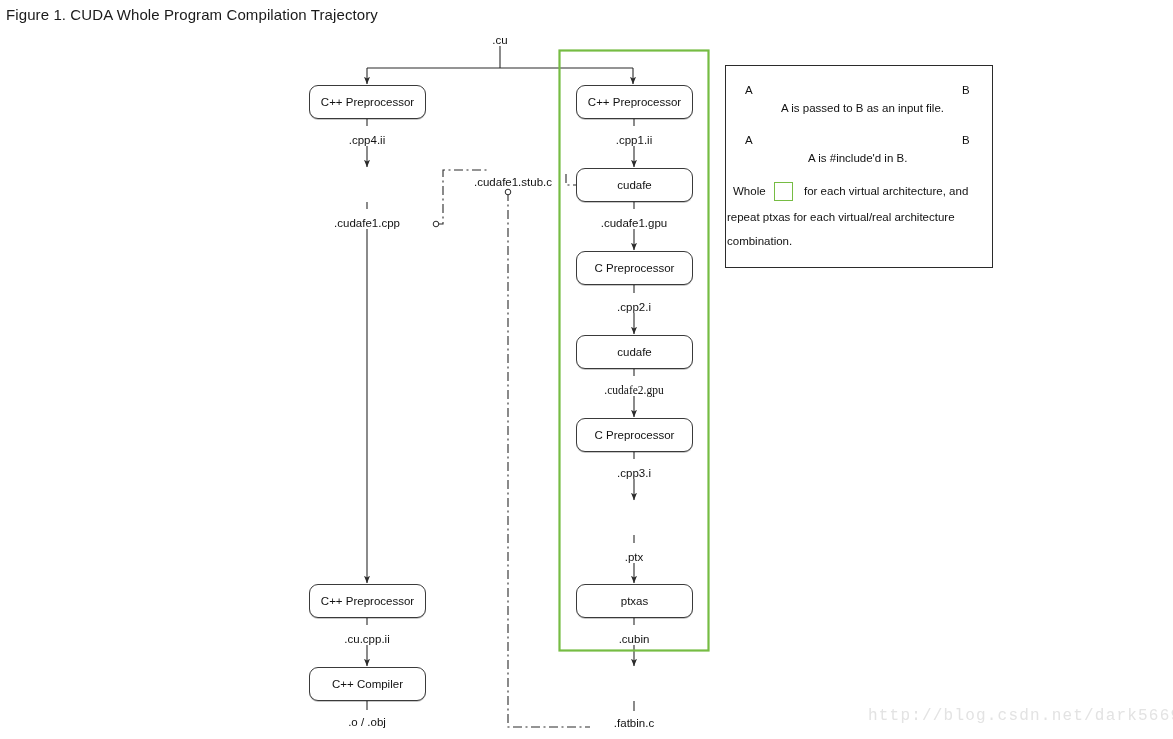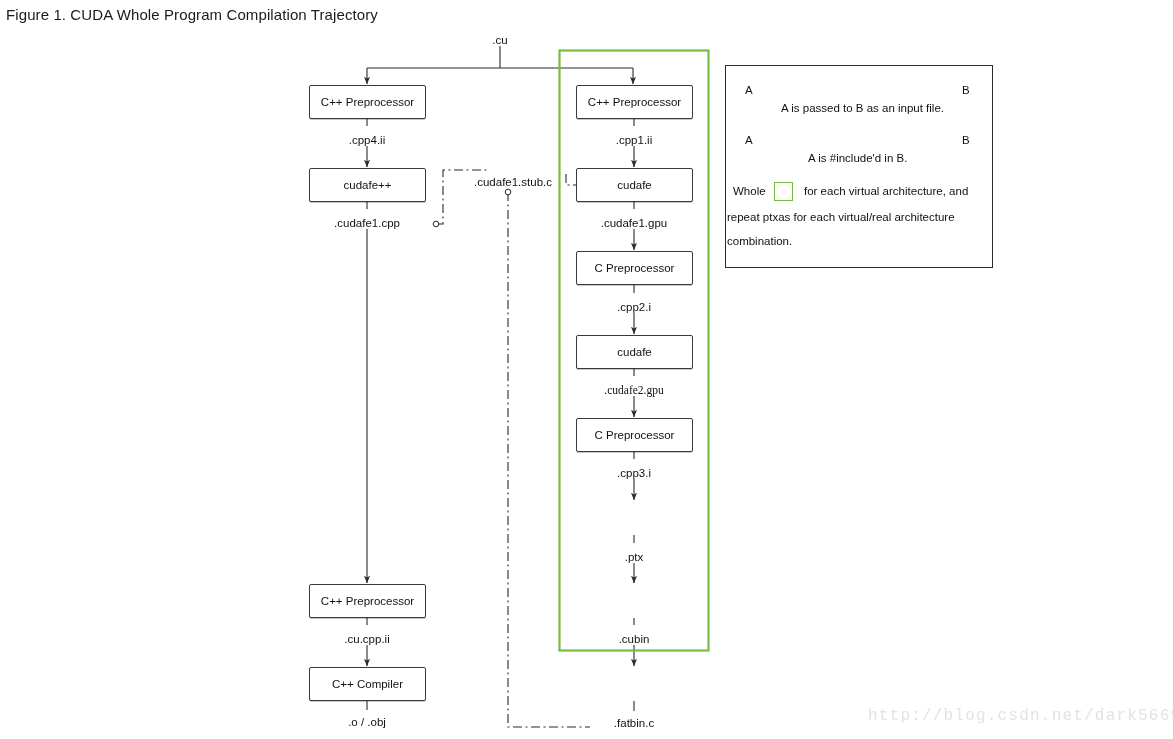--- a/index.html
+++ b/index.html
@@ -31,21 +31,21 @@
     position: absolute;
     left: 0;
     top: 0;
     width: 1173px;
     height: 739px;
   }
   .node-box {
     position: absolute;
     box-sizing: border-box;
     border: 1px solid #3a3a3a;
-    border-radius: 2px;
+    border-radius: 9px;
     background: #ffffff;
     display: flex;
     align-items: center;
     justify-content: center;
     font-size: 11.5px;
     color: #111111;
     box-shadow: 0 1px 0 rgba(0,0,0,0.22);
     white-space: nowrap;
   }
   .edge-label {
@@ -169,23 +169,20 @@
       <path d="M758,91 L958,91" marker-end="url(#arrowhead)"></path>
     </g>
     <g stroke="#2b2b2b" stroke-width="1.1" fill="none" stroke-dasharray="9,3.5,2,3.5">
       <path d="M758,141 L955,141" marker-end="url(#diamondhead)"></path>
     </g>
   </svg>
 
   <div class="node-box" style="left:309px;top:85px;width:117px;height:34px;">
     <span>C++ Preprocessor</span>
   </div>
-  <div class="node-box" style="left:309px;top:168px;width:117px;height:34px;">
-    <span>cudafe++</span>
-  </div>
   <div class="node-box" style="left:309px;top:584px;width:117px;height:34px;">
     <span>C++ Preprocessor</span>
   </div>
   <div class="node-box" style="left:309px;top:667px;width:117px;height:34px;">
     <span>C++ Compiler</span>
   </div>
 
   <div class="node-box" style="left:576px;top:85px;width:117px;height:34px;">
     <span>C++ Preprocessor</span>
   </div>
@@ -193,20 +190,23 @@
     <span>cudafe</span>
   </div>
   <div class="node-box" style="left:576px;top:251px;width:117px;height:34px;">
     <span>C Preprocessor</span>
   </div>
   <div class="node-box" style="left:576px;top:335px;width:117px;height:34px;">
     <span>cudafe</span>
   </div>
   <div class="node-box" style="left:576px;top:418px;width:117px;height:34px;">
     <span>C Preprocessor</span>
+  </div>
+  <div class="node-box" style="left:576px;top:584px;width:117px;height:34px;">
+    <span>ptxas</span>
   </div>
 
   <div class="edge-label" style="left:500px;top:34px;">.cu</div>
 
   <div class="edge-label" style="left:367px;top:134px;">.cpp4.ii</div>
   <div class="edge-label" style="left:367px;top:217px;">.cudafe1.cpp</div>
   <div class="edge-label" style="left:367px;top:633px;">.cu.cpp.ii</div>
   <div class="edge-label" style="left:367px;top:716px;">.o / .obj</div>
 
   <div class="edge-label" style="left:634px;top:134px;">.cpp1.ii</div>

